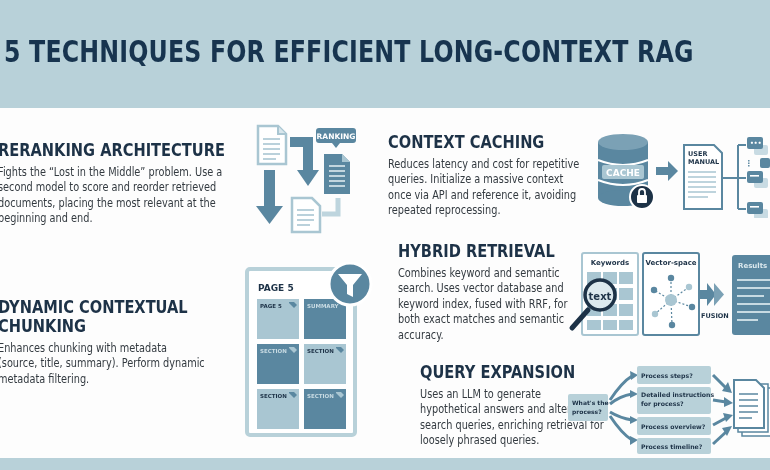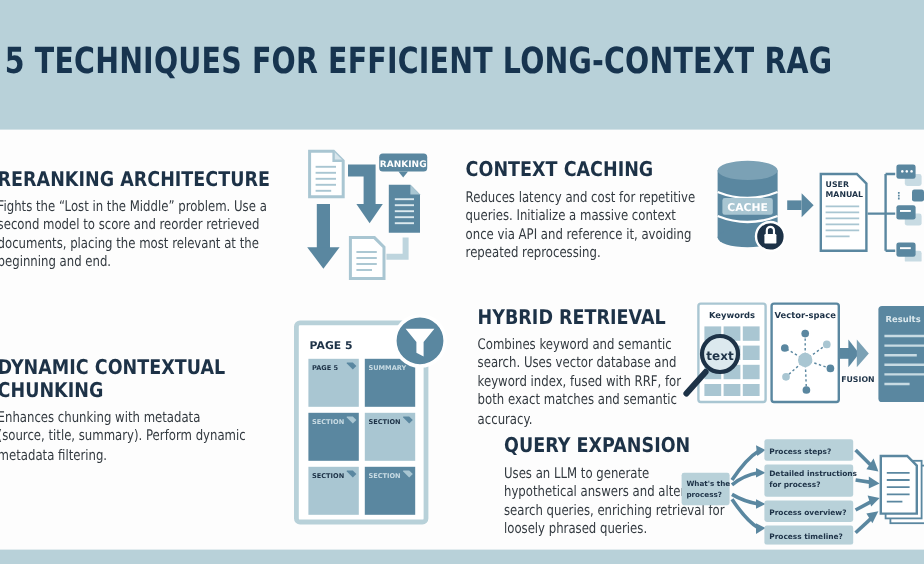--- a/index.html
+++ b/index.html
@@ -22,21 +22,21 @@
     transform: scaleX(0.86); transform-origin: left center;
   }
   .sec-body {
     font-family: "DejaVu Sans", sans-serif; font-size: 12.2px; line-height: 15.4px; color: #333a40;
     white-space: nowrap; transform: scaleX(0.8); transform-origin: left top; margin-top: 5px;
   }
 
   #sec-rerank { left: -2px; top: 141px; }
   #sec-chunk { left: -2px; top: 298px; }
   #sec-cache { left: 388px; top: 133px; }
-  #sec-hybrid { left: 398px; top: 256px; }
+  #sec-hybrid { left: 398px; top: 242px; }
   #sec-query { left: 420px; top: 363px; }
 
   .illus { position: absolute; }
   svg text { font-family: "DejaVu Sans", sans-serif; font-weight: bold; }
 </style>
 </head>
 <body>
 
 <div class="header-band"></div>
 <div class="page-title">5 TECHNIQUES FOR EFFICIENT LONG-CONTEXT RAG</div>

